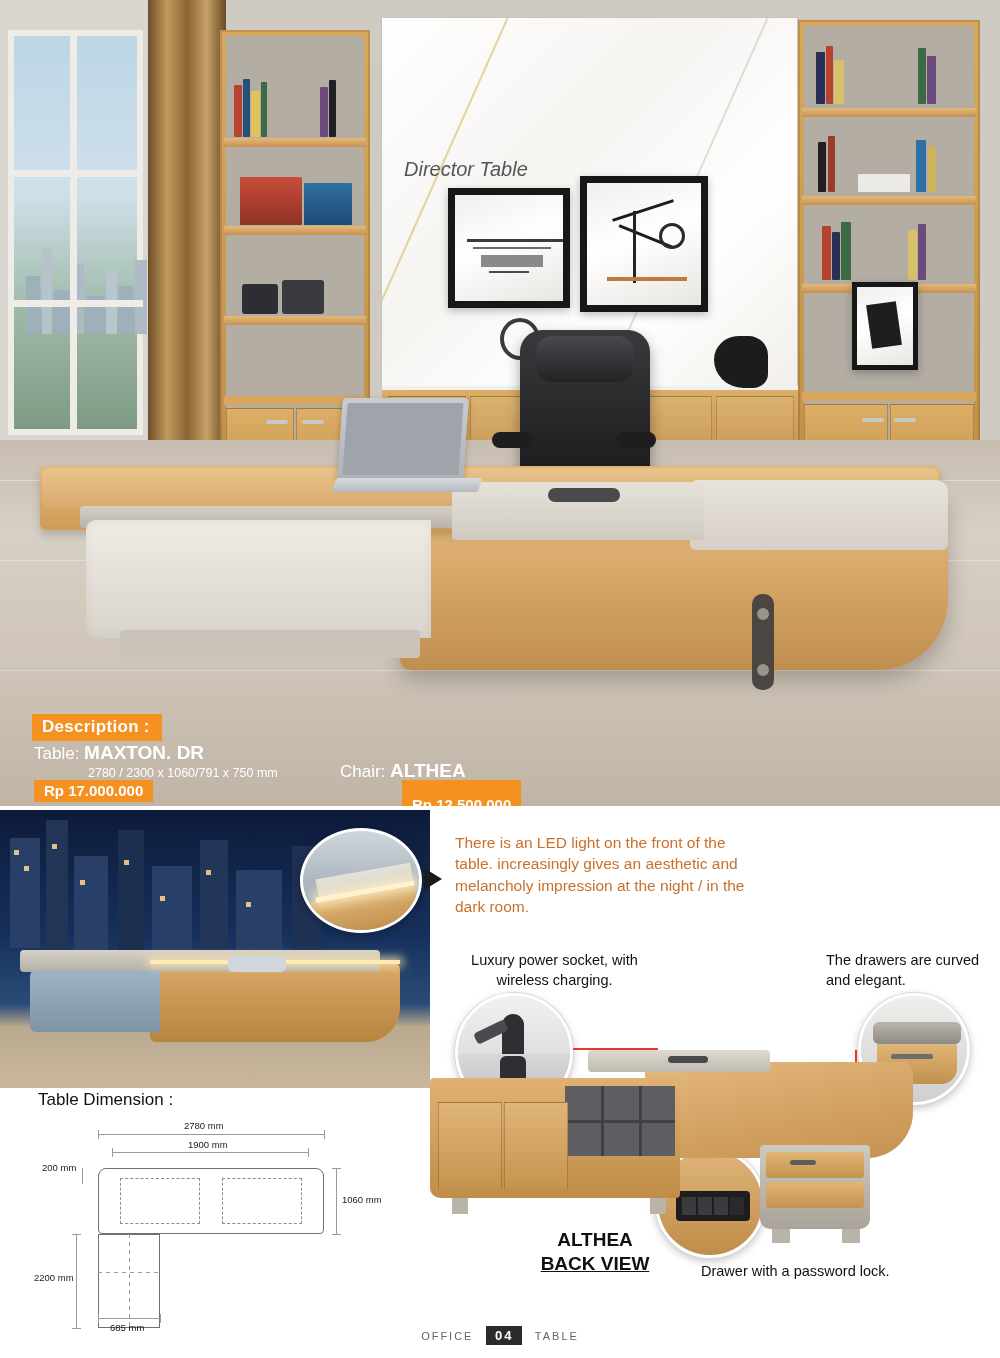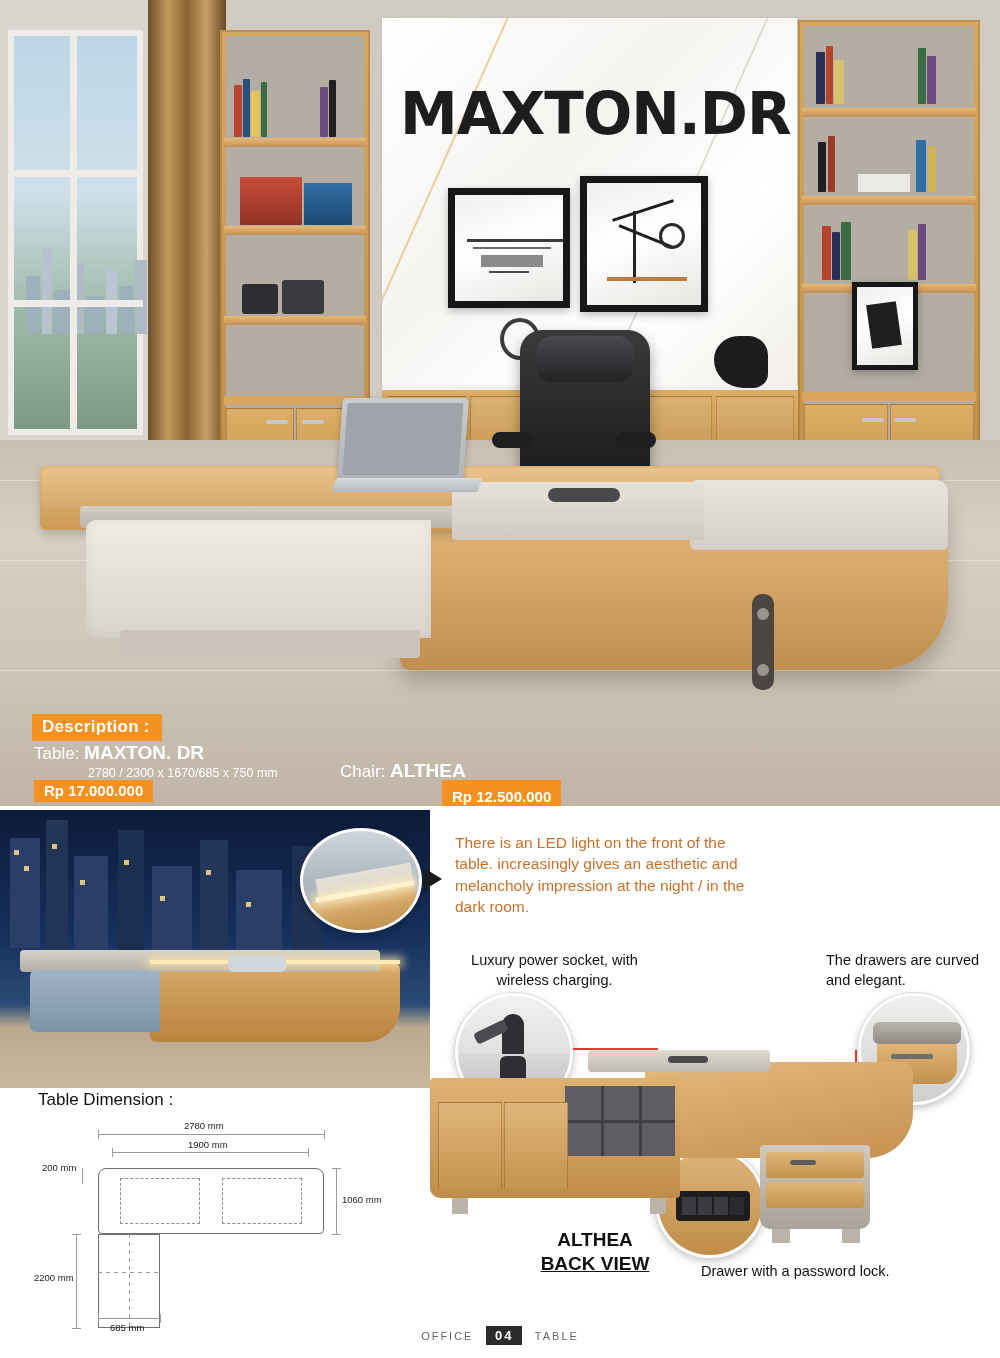--- a/index.html
+++ b/index.html
@@ -234,21 +234,21 @@
   .price-table {
     position:absolute; left:34px; top:780px; background:#f59120; color:#fff;
     font-weight:bold; font-size:15px; padding:2px 10px 3px;
   }
   .chair-label {
     position:absolute; left:340px; top:760px; color:#fff; font-size:17px;
   }
   .chair-label b { font-size:19px; }
   .price-chair {
     position:absolute; left:402px; top:780px; background:#f59120; color:#fff;
-    font-weight:bold; font-size:15px; padding:8px 10px 3px;margin-left:40px;
+    font-weight:bold; font-size:15px; padding:16px 10px 3px;
   }
   .phone-number {
     position:absolute; left:735px; top:752px; color:#fff;
     font-family:"Liberation Serif", serif;
     font-size:39px; font-weight:bold; letter-spacing:1px;
     text-shadow:0 2px 4px rgba(0,0,0,.45);
   }
 
   
   .lower { position:absolute; left:0; top:808px; width:1000px; height:550px; background:#fff; }
@@ -459,21 +459,21 @@
     <div class="book" style="left:43px;bottom:190px;width:10px;height:58px;background:#3b6b45;"></div>
     <div class="book" style="left:110px;bottom:190px;width:9px;height:50px;background:#d9c16a;"></div>
     <div class="book" style="left:120px;bottom:190px;width:8px;height:56px;background:#6b4a7d;"></div>
     <div class="cab-door" style="left:6px;top:384px;width:84px;height:80px;"></div>
     <div class="cab-door" style="left:92px;top:384px;width:84px;height:80px;"></div>
     <div class="handle" style="left:64px;top:398px;width:22px;height:4px;"></div>
     <div class="handle" style="left:96px;top:398px;width:22px;height:4px;"></div>
   </div>
 
   <div class="marble"></div>
-  <div class="brand-title">MAXTON.DR</div>
+  <div class="brand-sub">Director Table</div>
 
   <div class="frame" style="left:448px;top:188px;width:122px;height:120px;">
     <div class="frame-inner">
       <div class="sketch" style="left:12px;top:44px;width:96px;height:3px;background:#3b3b3b;"></div>
       <div class="sketch" style="left:18px;top:52px;width:78px;height:2px;background:#6a6a6a;"></div>
       <div class="sketch" style="left:26px;top:60px;width:62px;height:12px;background:#8a8a8a;"></div>
       <div class="sketch" style="left:34px;top:76px;width:40px;height:2px;background:#4a4a4a;"></div>
     </div>
   </div>
   <div class="frame" style="left:580px;top:176px;width:128px;height:136px;">
@@ -526,21 +526,21 @@
 
   <div class="laptop-screen"></div>
   <div class="laptop-base"></div>
   <div class="phone-dock"></div>
 
   <div class="desc-title">Description :</div>
   <div class="desc-line1">
     <span>Table:</span>
     <b>MAXTON. DR</b>
   </div>
-  <div class="desc-dim">2780 / 2300 x 1670/685 x 750 mm</div>
+  <div class="desc-dim">2780 / 2300 x 1060/791 x 750 mm</div>
   <div class="price-table">Rp 17.000.000</div>
   <div class="chair-label">
     <span>Chair:</span>
     <b>ALTHEA</b>
   </div>
   <div class="price-chair">Rp 12.500.000</div>
 </div>
 
 <div class="divider"></div>
 

